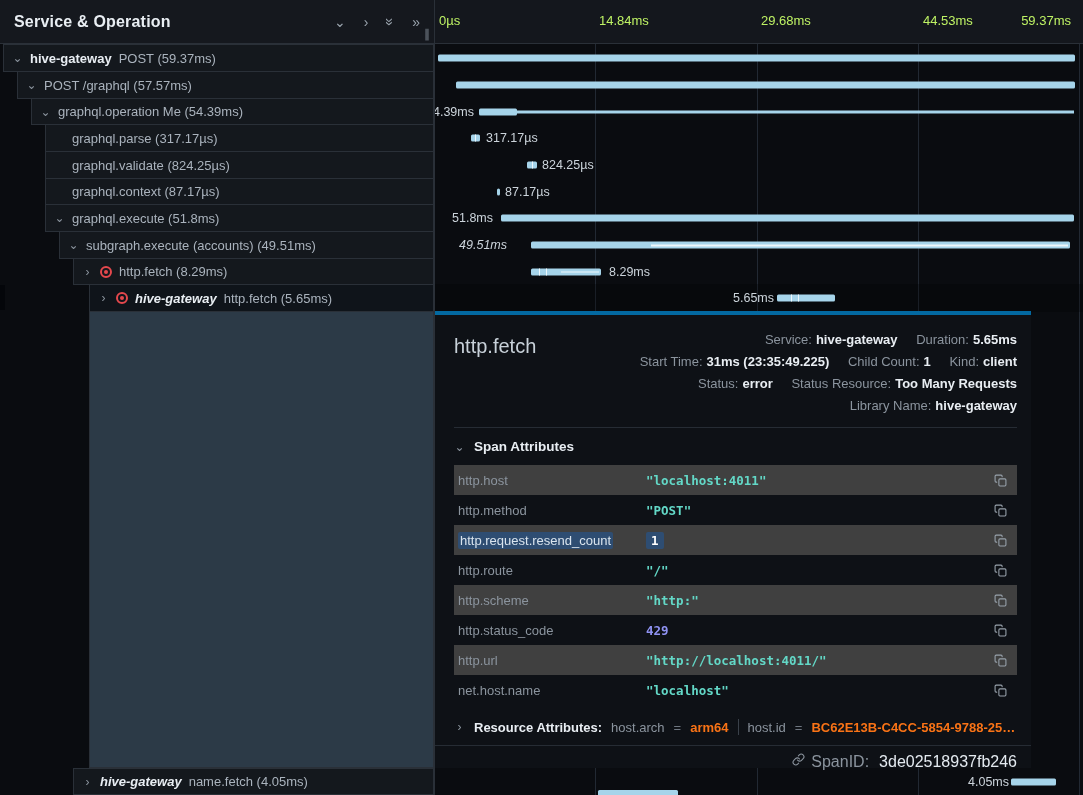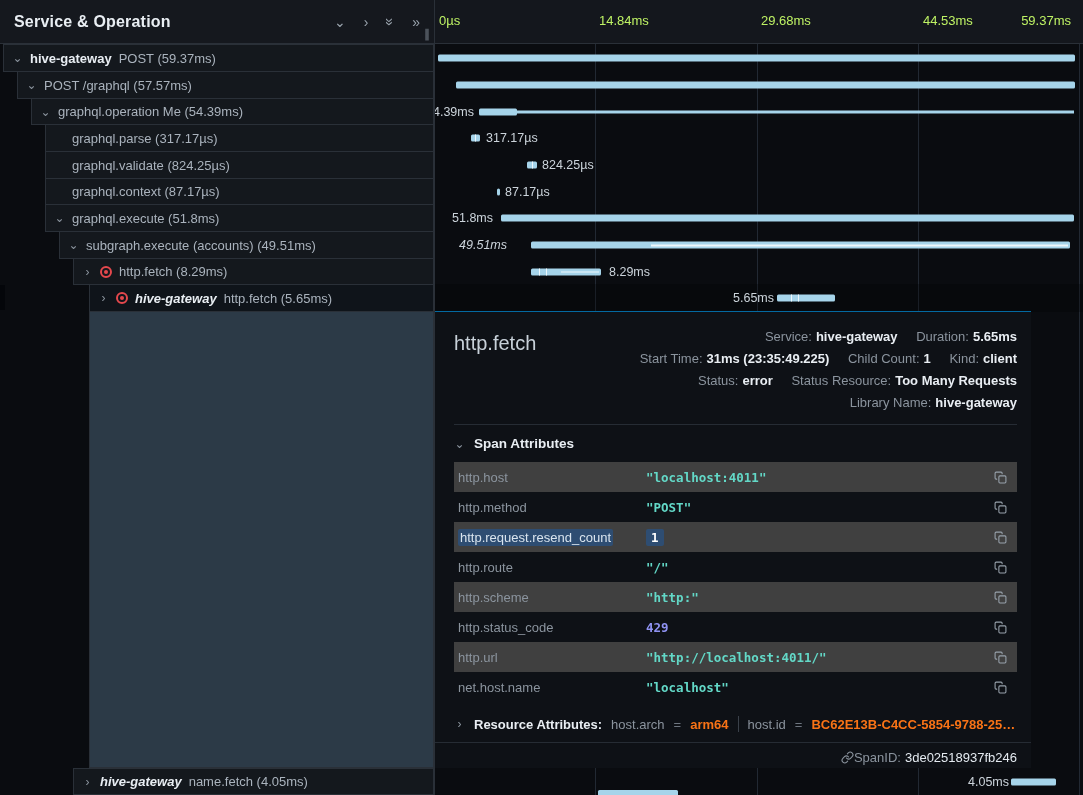--- a/index.html
+++ b/index.html
@@ -57,21 +57,21 @@
     background:#a6d4ea; border-radius:1.5px; }
   .tl-line { position:absolute; top:50%; transform:translateY(-50%); height:3px; background:#a6d4ea; }
   .tl-label { position:absolute; top:50%; transform:translateY(-50%); font-size:12.5px; color:#ccd4db; white-space:nowrap; }
   .tl-label.right { text-align:right; }
   .vtick { position:absolute; top:0; bottom:0; width:1px; background:#eef7fc; }
   .hline { position:absolute; top:3px; height:1.5px; background:#eef7fc; }
   .sliver { position:absolute; left:598px; top:790px; width:80px; height:7px; background:#a6d4ea; z-index:3; border-radius:1.5px; }
 
   
   .detail { position:absolute; left:435px; top:311px; width:596px; height:457px;
-    background:#0e1116; border-top:1px solid #0369a1; z-index:3; }
+    background:#0e1116; border-top:4px solid #0369a1; z-index:3; }
   .d-title { position:absolute; left:19px; top:20px; font-size:20px; color:#c8d1d9; }
   .meta { position:absolute; right:14px; top:14px; text-align:right; font-size:13px;
     line-height:22px; color:#8b949e; }
   .meta b { color:#e9eef3; font-weight:bold; }
   .ml { margin-right:4px; }
   .msep { display:inline-block; width:15px; }
   .d-div { position:absolute; left:19px; right:14px; top:112px; height:1px; background:#262c34; }
 
   .sa-header { position:absolute; left:19px; top:124px; display:flex; align-items:center; gap:9px;
     font-size:13.5px; font-weight:bold; color:#e9eef3; cursor:pointer; }
@@ -90,22 +90,22 @@
   .res-row { position:absolute; left:19px; right:14px; top:404px; display:flex; align-items:center;
     gap:9px; font-size:13px; color:#8b949e; white-space:nowrap; overflow:hidden; cursor:pointer; }
   .res-row b { color:#e9eef3; }
   .rkey { color:#8b949e; }
   .req { color:#6e7680; }
   .rval { color:#f97316; font-weight:bold; }
   .rval.trunc { overflow:hidden; text-overflow:ellipsis; }
   .rdiv { width:1px; height:16px; background:#3a414a; flex:none; }
 
   .d-footline { position:absolute; left:0; right:0; top:430px; height:1px; background:#262c34; }
-  .spanid { position:absolute; right:14px; top:438px; display:flex; align-items:center; 
-    font-size:13px; color:#8b949e; }
+  .spanid { position:absolute; right:14px; top:438px; display:flex; align-items:flex-start; gap:6px;
+    font-size:16px; color:#8b949e; }
   .sid-val { color:#e4eaf0; }
 </style>
 </head>
 <body>
 
 <div class="page">
 
   <div class="gridline" style="left:595px"></div>
   <div class="gridline" style="left:757px"></div>
   <div class="gridline" style="left:918px"></div>

